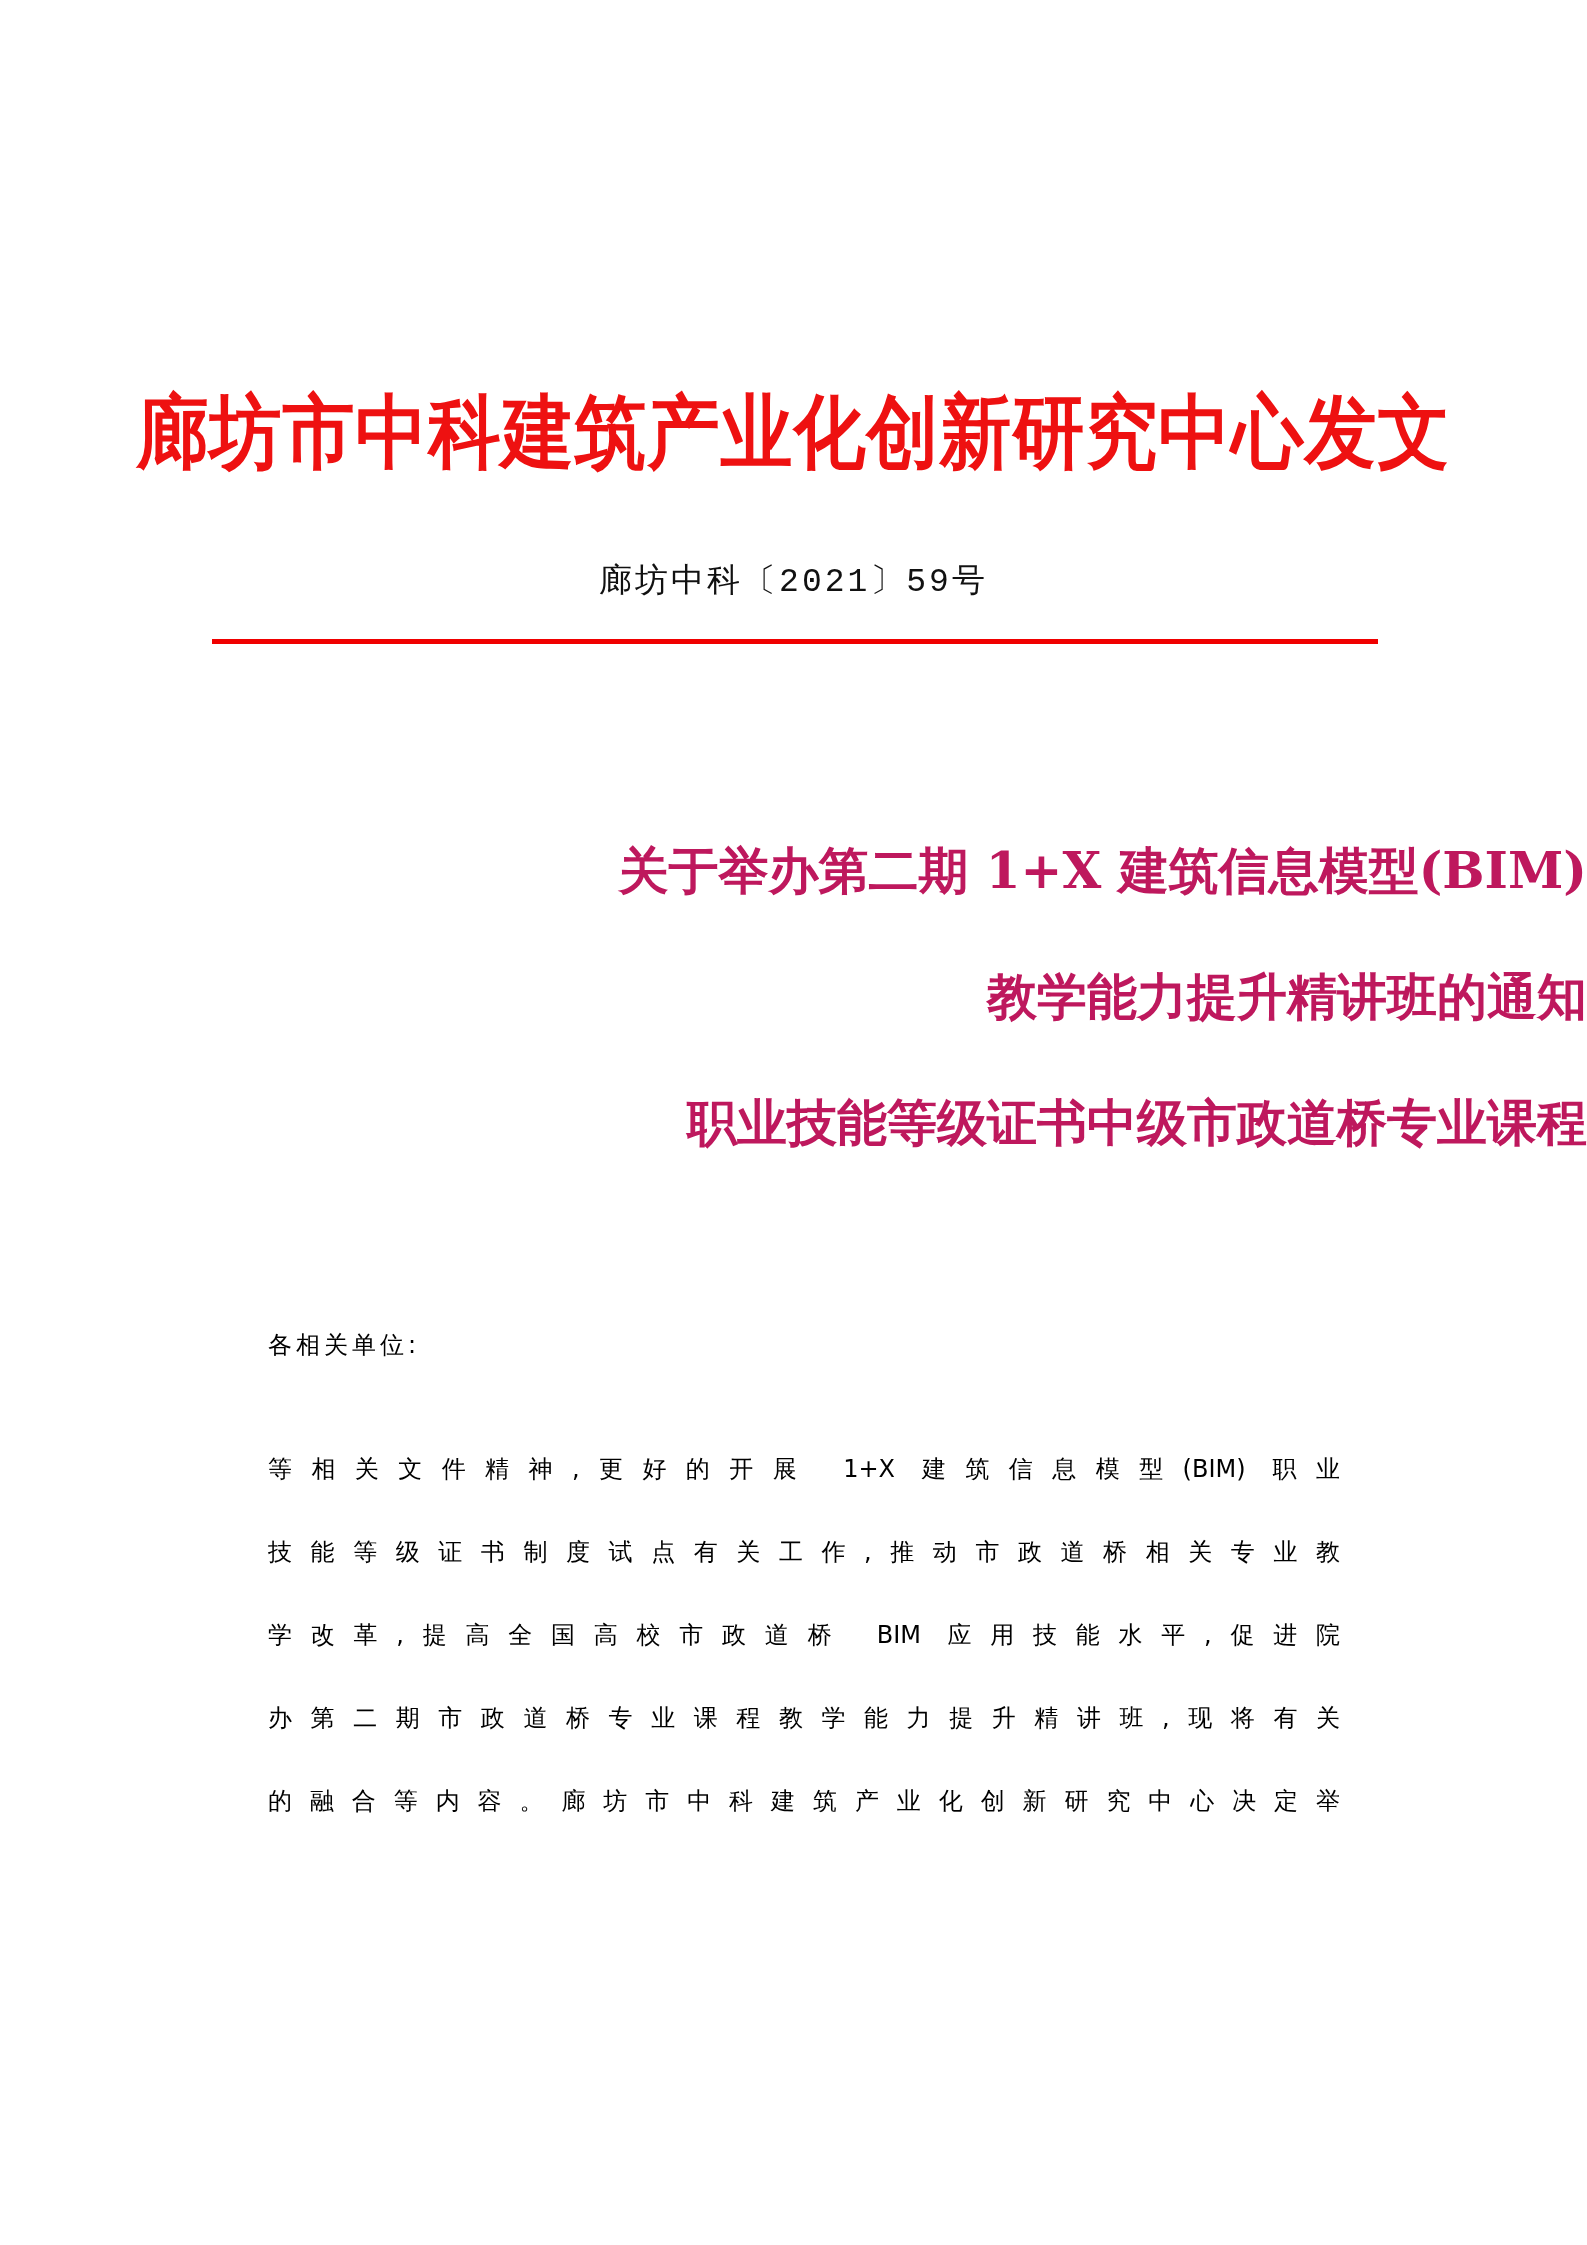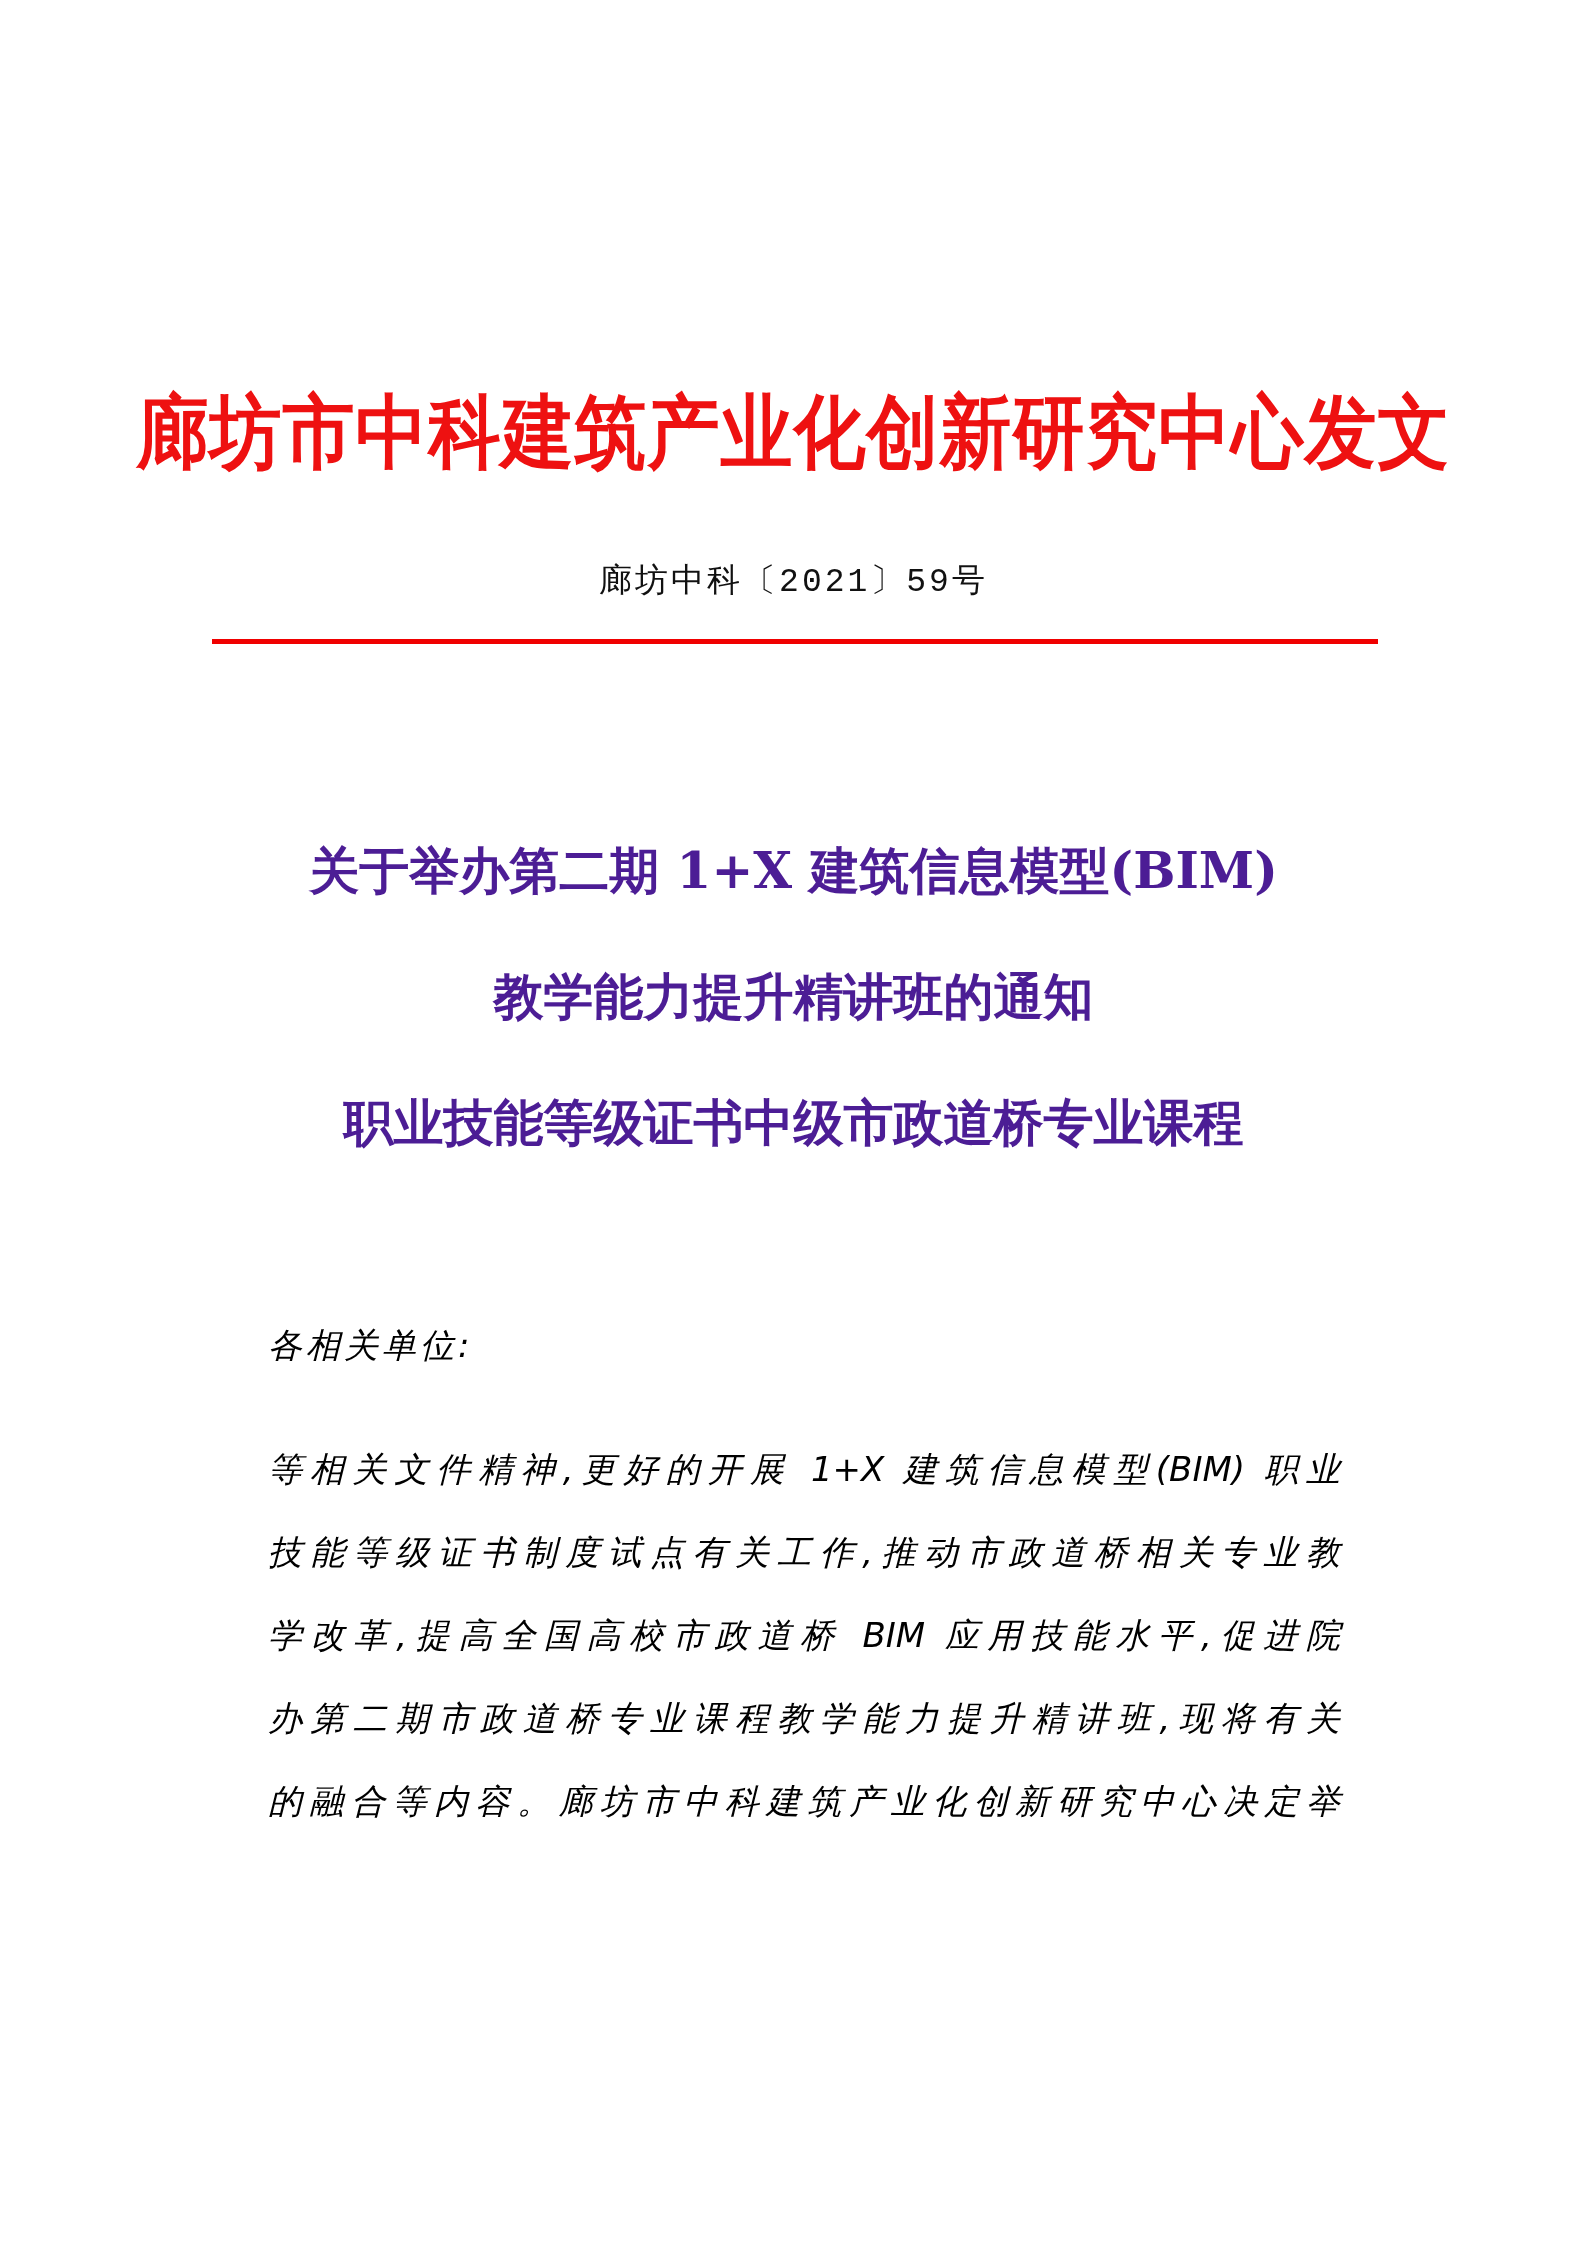--- a/index.html
+++ b/index.html
@@ -63,32 +63,32 @@
     top: 808px;
     text-align: center;
   }
   .notice-title .line {
     display: block;
     font-family: "DejaVu Serif", "Liberation Serif", serif;
     font-weight: bold;
     font-size: 50px;
     line-height: 126px;
     height: 126px;
-    color: #4c1d95;
+    color: #be185d;
     white-space: nowrap;
+    text-align: right;
   }
   .body-text {
     position: absolute;
     left: 268px;
     width: 1080px;
     top: 1318px;
     font-family: "DejaVu Sans", "Liberation Sans", sans-serif;
-    font-size: 34px;
+    font-size: 24px;
     color: #000;
-    font-style: italic;
   }
   .salutation {
     display: block;
     height: 83px;
     line-height: 54px;
     margin-bottom: 27px;
     letter-spacing: 4px;
   }
   .para-line {
     display: block;

